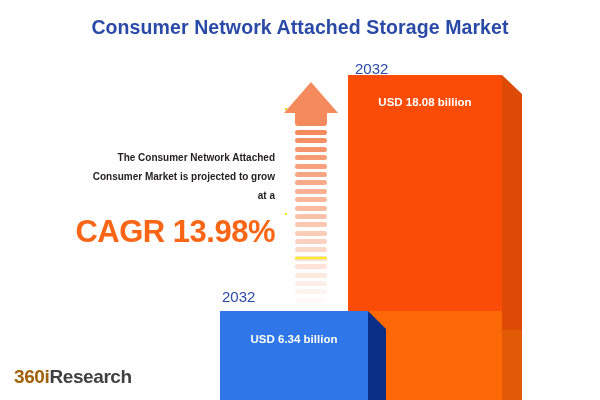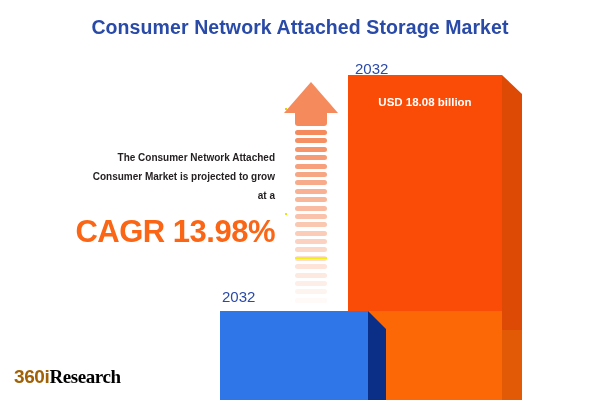--- a/index.html
+++ b/index.html
@@ -61,21 +61,21 @@
   .logo {
     position: absolute;
     left: 14px;
     top: 366px;
     font-size: 19px;
     font-weight: bold;
     letter-spacing: -0.4px;
     white-space: nowrap;
   }
   .logo .logo-orange { color: #a16207; }
-  .logo .logo-blue   { color: #000000; font-family: Liberation Serif, serif; }
+  .logo .logo-blue   { color: #404040; }
 
   
   .arrow-wrap {
     position: absolute;
     left: 284px;
     top: 82px;
     width: 54px;
     height: 208px;
   }
   .arrow-head {
@@ -279,15 +279,16 @@
     <div class="bar-side-lower"></div>
     <div class="bar-label">USD 18.08 billion</div>
   </div>
 
   <div class="year" id="year-2024">2032</div>
 
   <div class="bar" id="bar-2024">
     <div class="bar-front"></div>
     <div class="bar-top"></div>
     <div class="bar-side"></div>
+    <div class="bar-label">USD 6.34 billion</div>
   </div>
 
 </div>
 
 </body></html>

